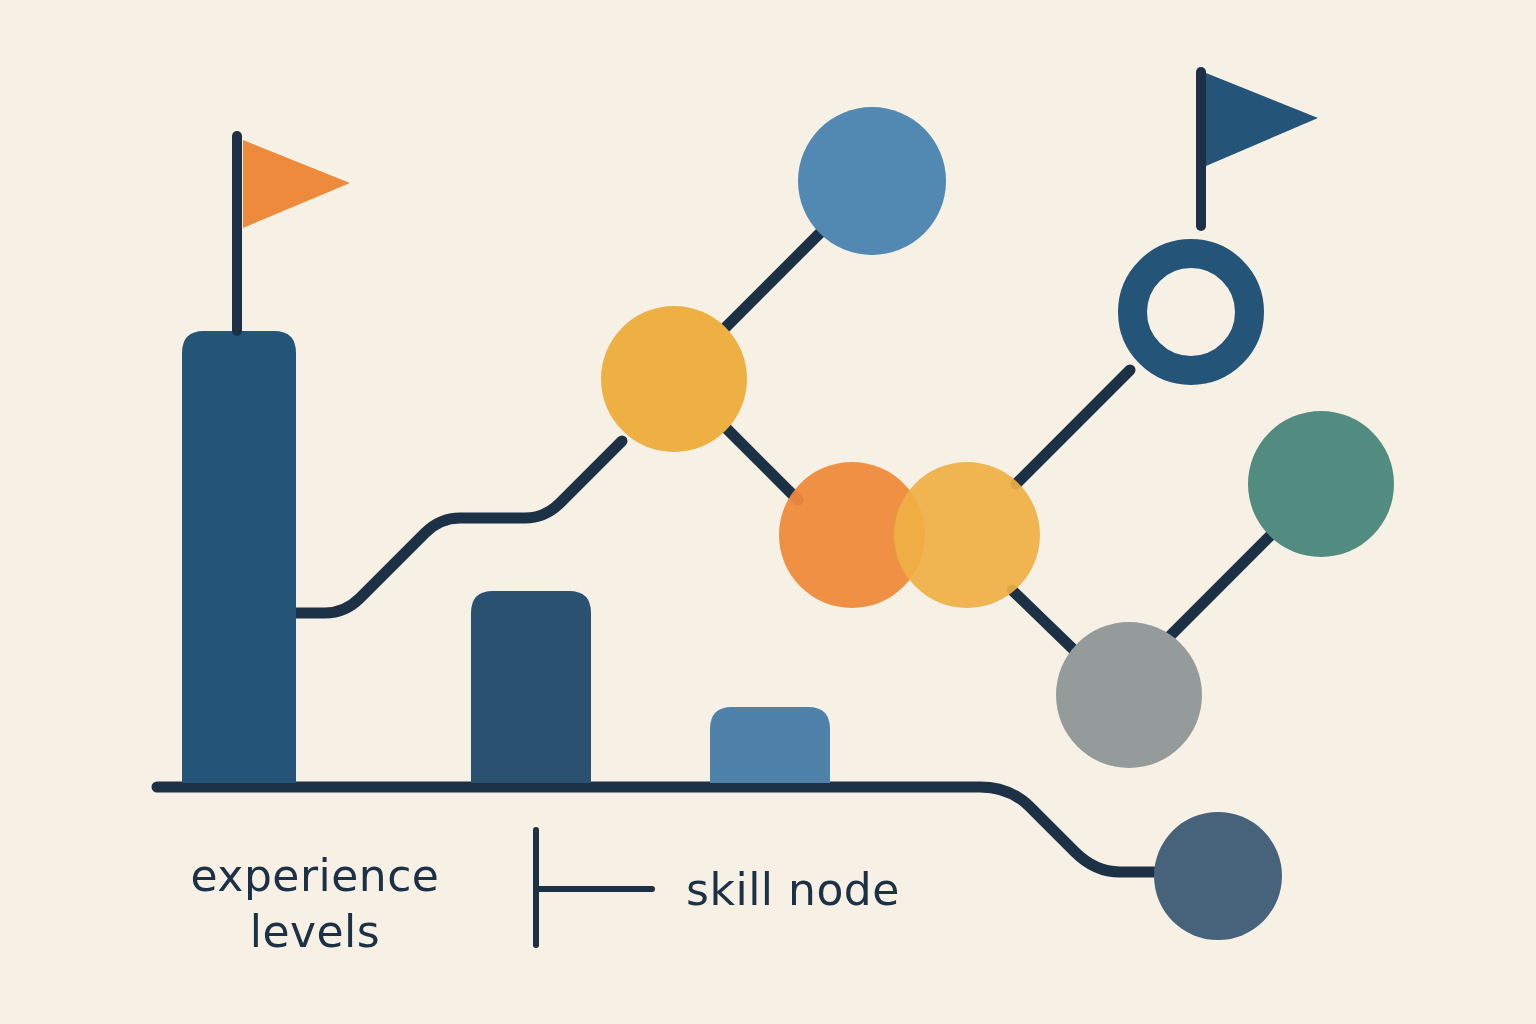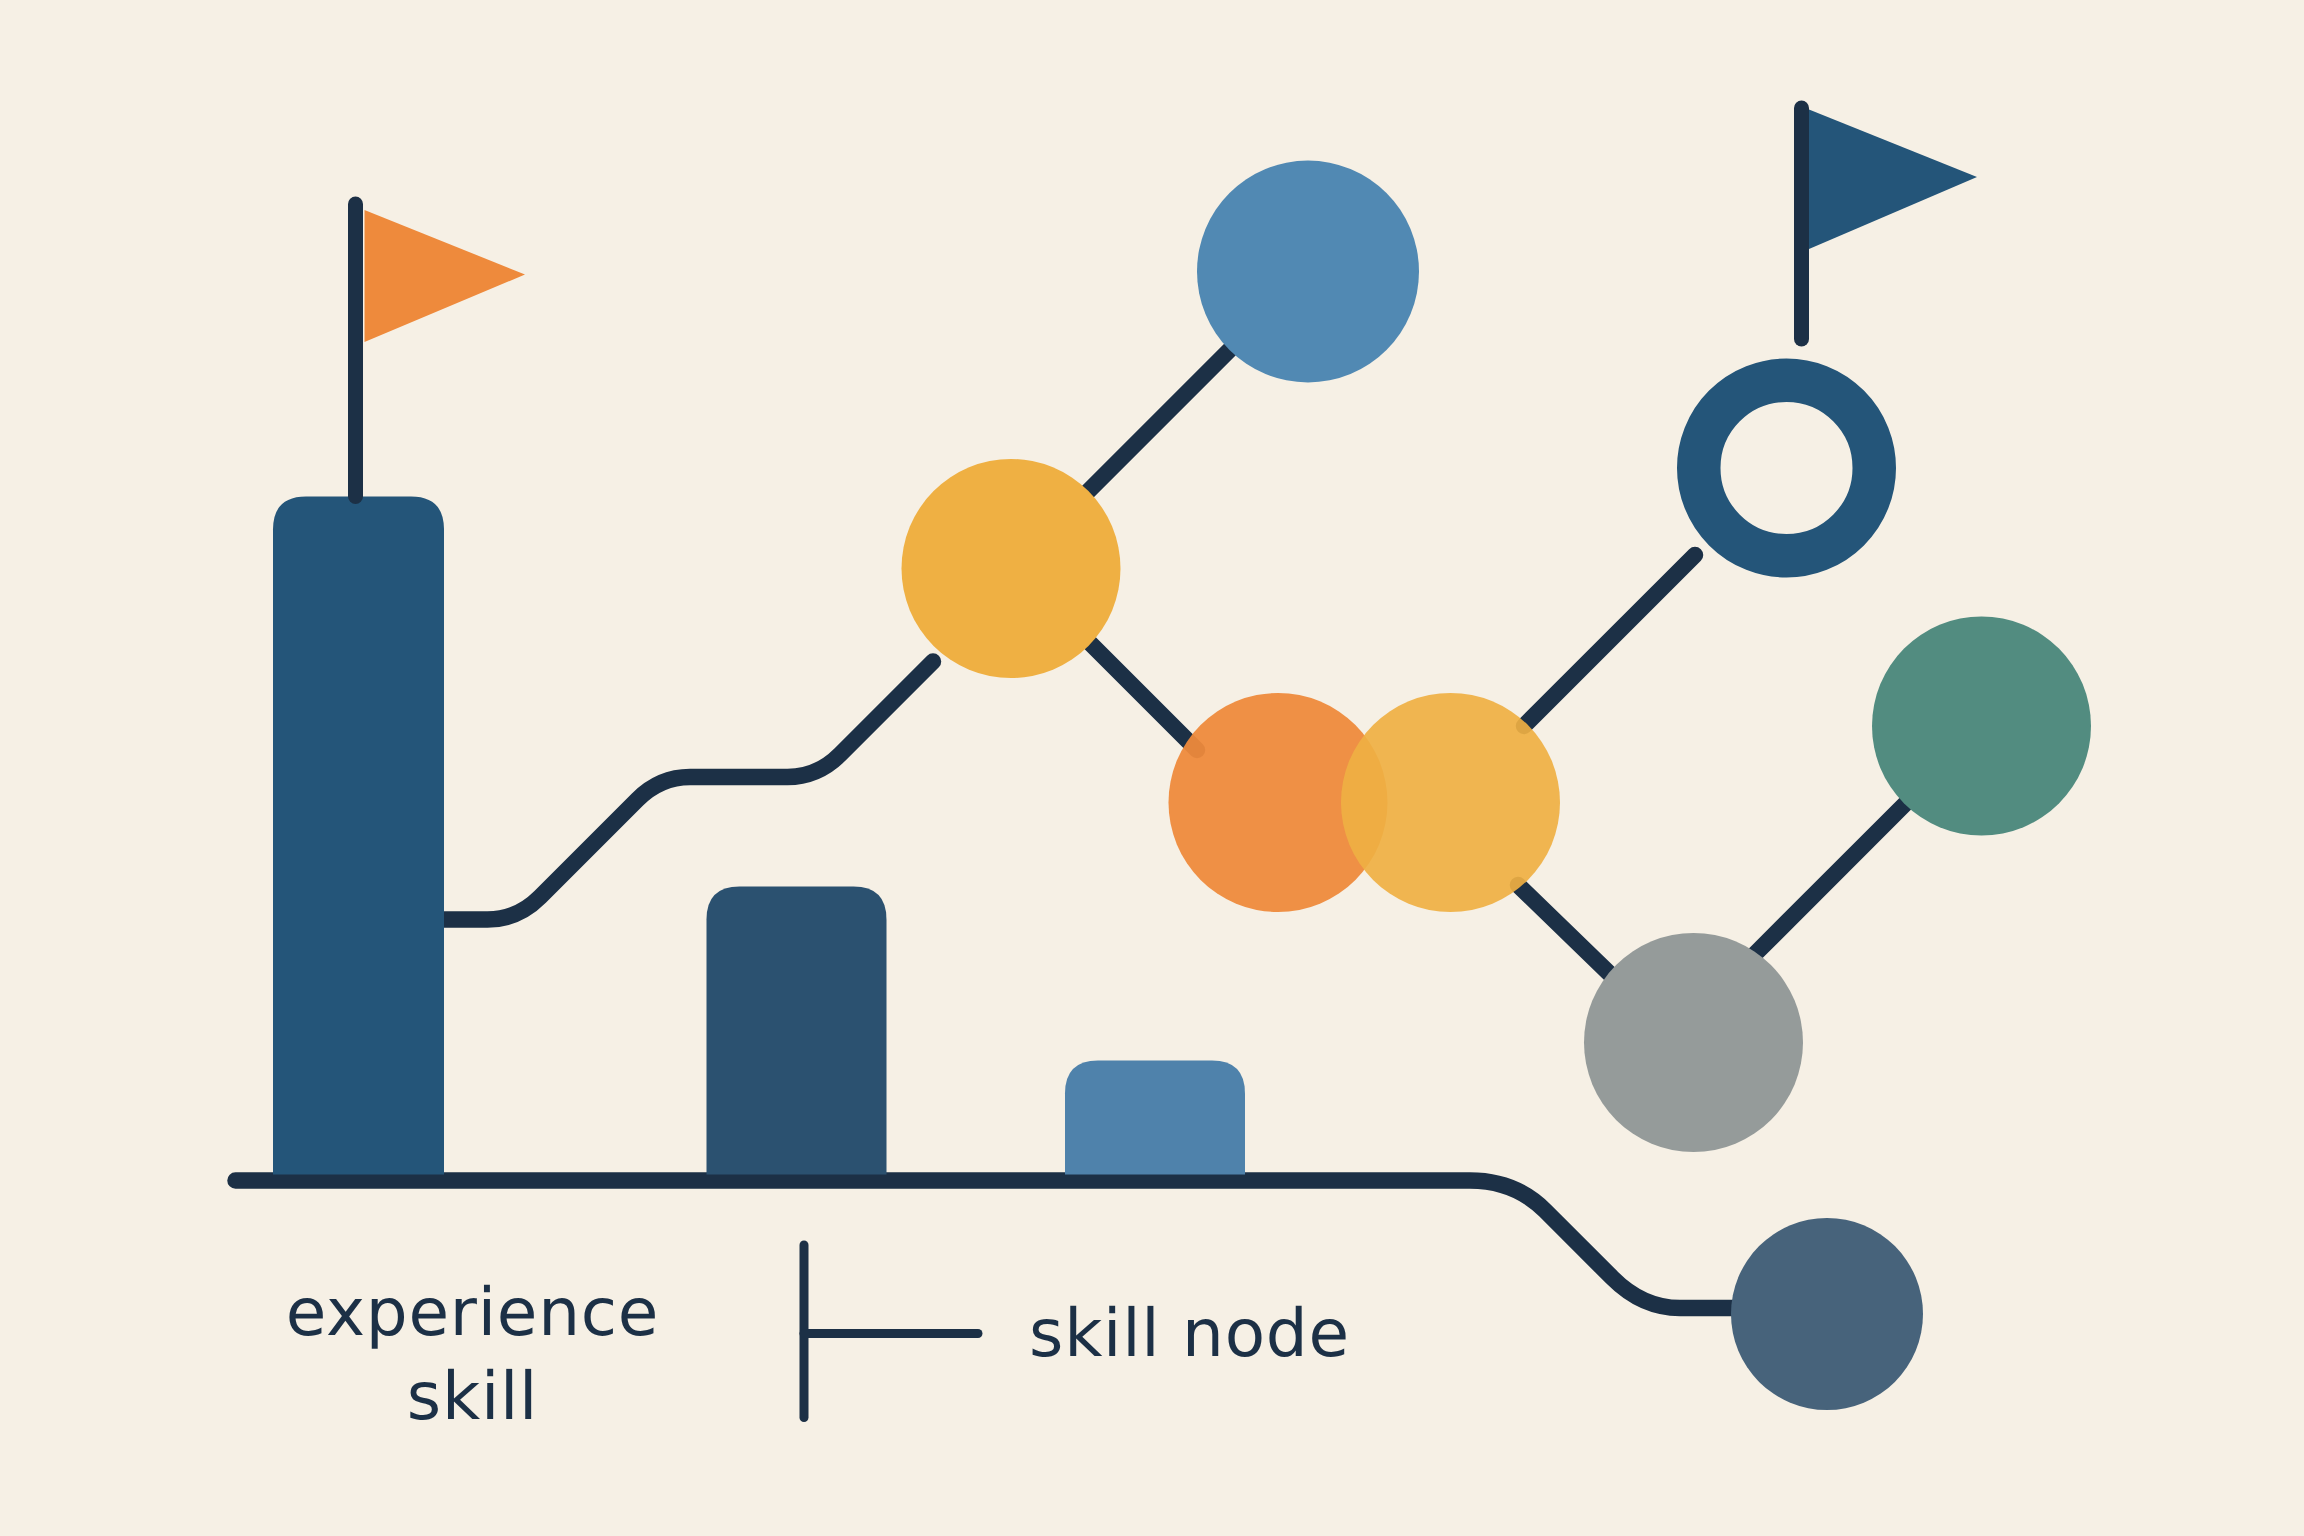--- a/index.html
+++ b/index.html
@@ -52,15 +52,15 @@
       <circle cx="1191" cy="312" r="58.5" fill="#f6f0e5" stroke="#245579" stroke-width="29"></circle>
     </g>
   <g id="g-legend">
       <line x1="536" y1="830" x2="536" y2="945" stroke="#1c3046" stroke-width="6" stroke-linecap="round"></line>
       <line x1="536" y1="889" x2="652" y2="889" stroke="#1c3046" stroke-width="6" stroke-linecap="round"></line>
     </g>
 </svg>
 
 <div class="label" id="label-experience">
   <div>experience</div>
-  <div>skill</div>
+  <div>levels</div>
 </div>
 <div class="label" id="label-skill">skill node</div>
 
 </body></html>

